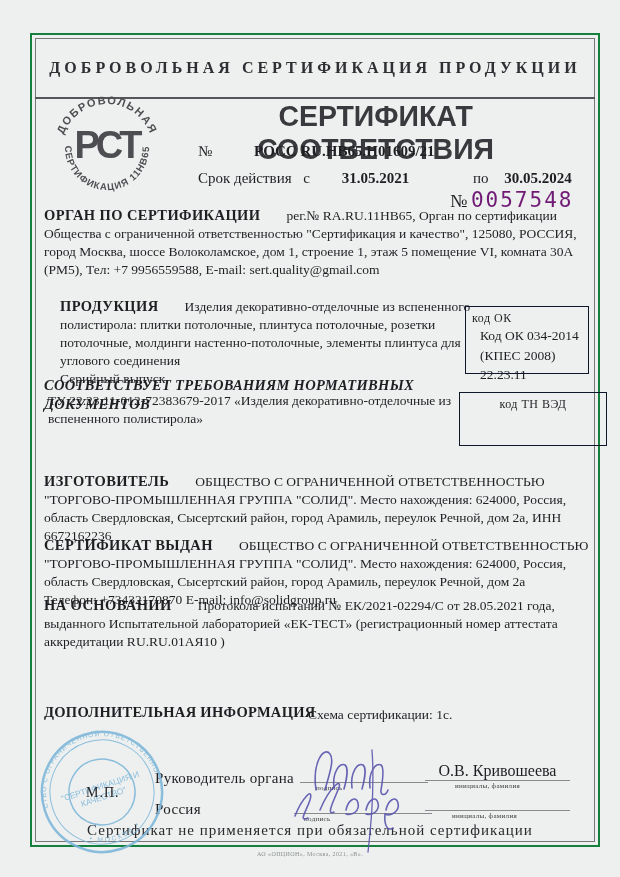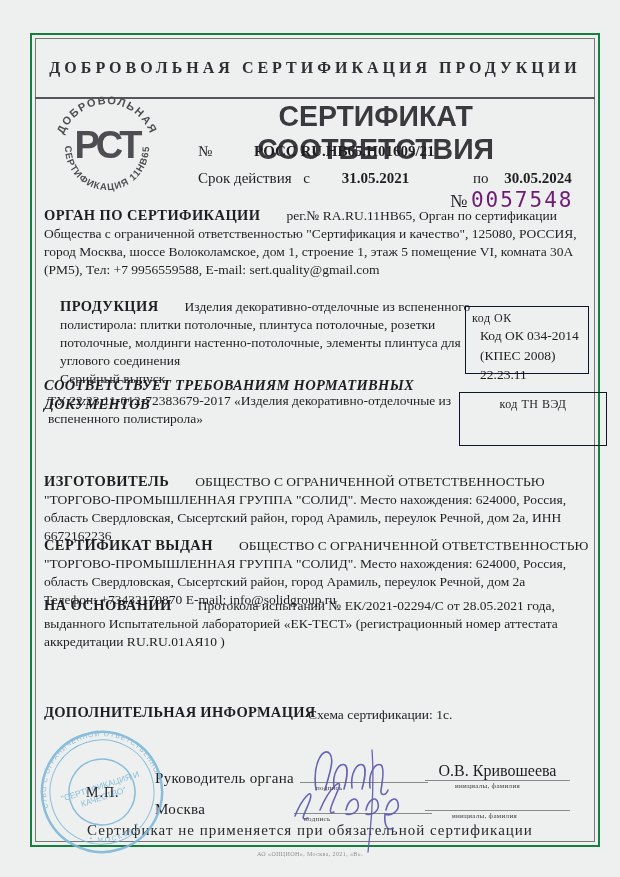--- a/index.html
+++ b/index.html
@@ -134,21 +134,21 @@
       <text font-size="6.8" fill="#7db6d9" stroke="none" letter-spacing="2">
         <textPath href="#stampBottom" startOffset="50%" text-anchor="middle">• МОСКВА •</textPath>
       </text>
       <text x="68" y="65" text-anchor="middle" font-size="8.5" fill="#7db6d9" stroke="none">"СЕРТИФИКАЦИЯ И</text>
       <text x="68" y="76" text-anchor="middle" font-size="8.5" fill="#7db6d9" stroke="none">КАЧЕСТВО"</text>
     </g>
   </svg>
   <div class="mp">М.П.</div>
 
   <div class="footer-label" style="left:155px;top:770px;">Руководитель органа</div>
-  <div class="footer-label" style="left:155px;top:801px;">Москва</div>
+  <div class="footer-label" style="left:155px;top:801px;">Россия</div>
 
   <div class="sigline" style="left:300px;top:782px;width:128px;"></div>
   <div class="tiny" style="position:absolute;left:316px;top:784px;">подпись</div>
   <div class="sigline" style="left:294px;top:813px;width:138px;"></div>
   <div class="tiny" style="position:absolute;left:304px;top:815px;">подпись</div>
 
   <div class="name" style="left:425px;top:762px;width:145px;">О.В. Кривошеева</div>
   <div class="sigline" style="left:425px;top:780px;width:145px;"></div>
   <div class="tiny" style="position:absolute;left:455px;top:782px;">инициалы, фамилия</div>
 

